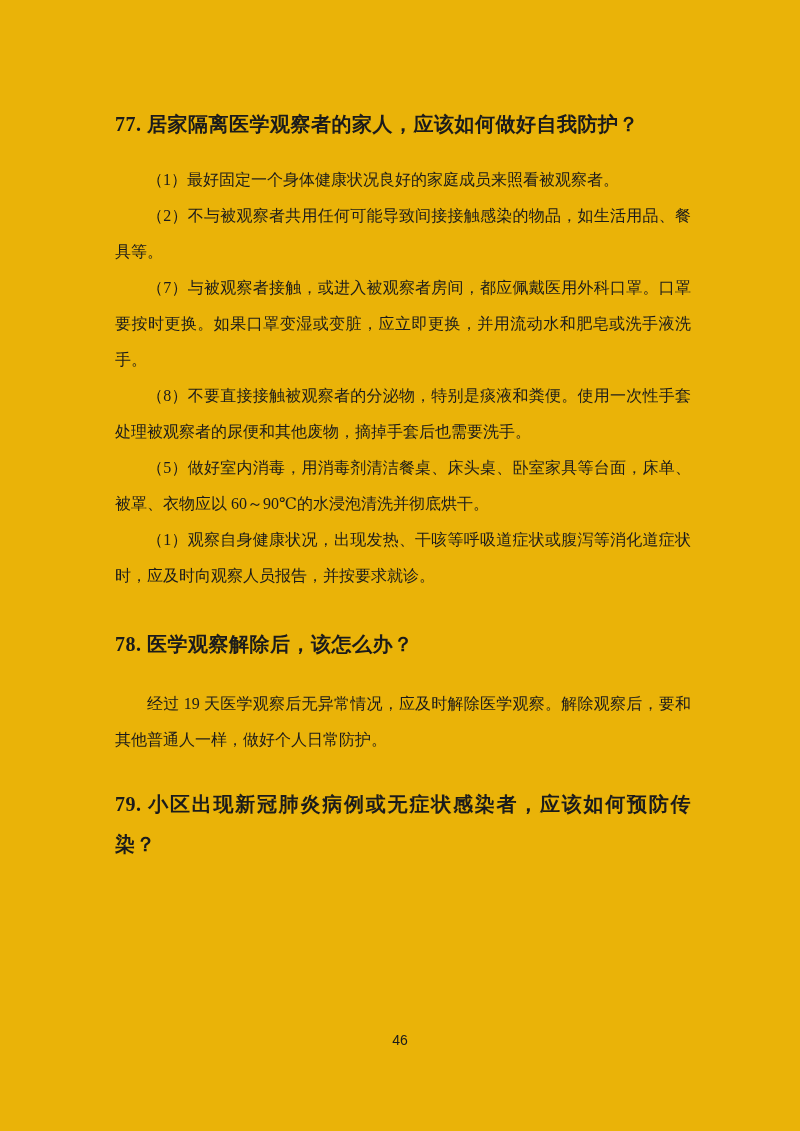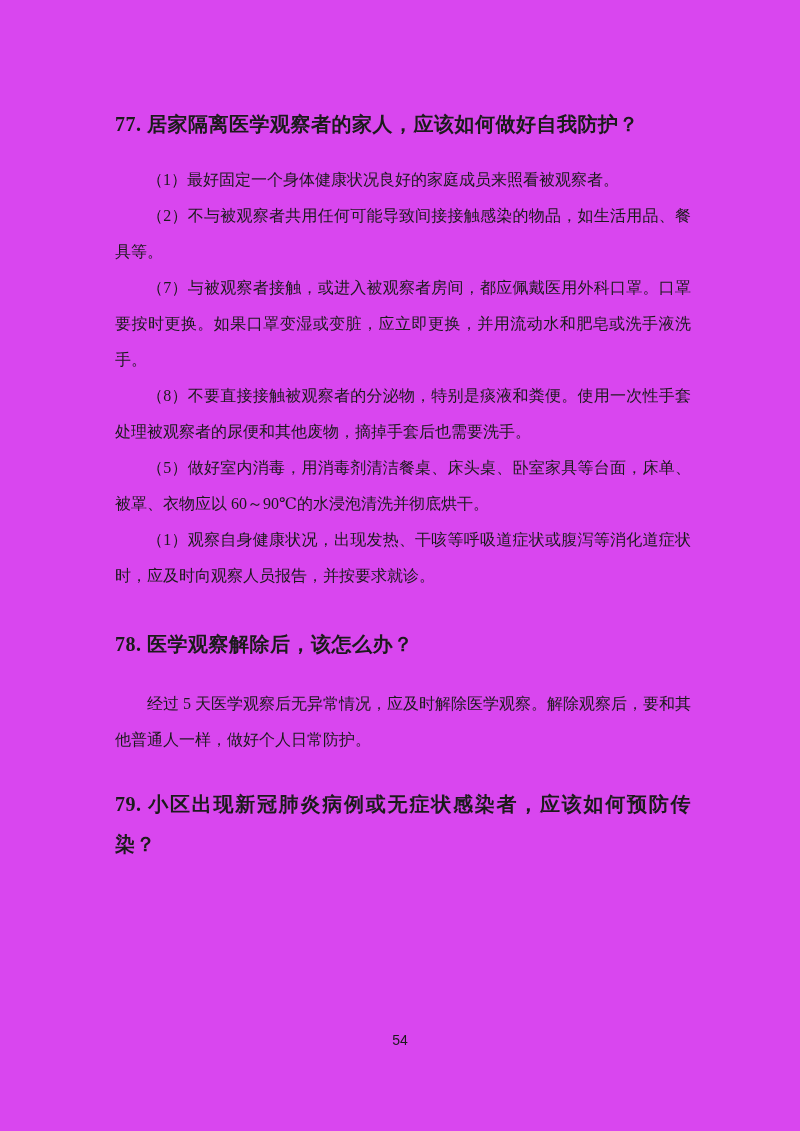--- a/index.html
+++ b/index.html
@@ -6,21 +6,21 @@
   html, body {
     margin: 0;
     padding: 0;
     background: #ffffff;
   }
   .page {
     position: relative;
     width: 800px;
     height: 1131px;
     margin: 0 auto;
-    background: #d946ef;
+    background: #eab308;
     color: #1b1b1b;
     font-family: "Liberation Serif", "DejaVu Serif", serif;
     overflow: hidden;
     box-sizing: border-box;
   }
   .content {
     position: absolute;
     top: 0;
     left: 0;
     width: 100%;
@@ -73,21 +73,21 @@
     <p class="para">（7）与被观察者接触，或进入被观察者房间，都应佩戴医用外科口罩。口罩要按时更换。如果口罩变湿或变脏，应立即更换，并用流动水和肥皂或洗手液洗手。</p>
 
     <p class="para">（8）不要直接接触被观察者的分泌物，特别是痰液和粪便。使用一次性手套处理被观察者的尿便和其他废物，摘掉手套后也需要洗手。</p>
 
     <p class="para">（5）做好室内消毒，用消毒剂清洁餐桌、床头桌、卧室家具等台面，床单、被罩、衣物应以 60～90℃的水浸泡清洗并彻底烘干。</p>
 
     <p class="para">（1）观察自身健康状况，出现发热、干咳等呼吸道症状或腹泻等消化道症状时，应及时向观察人员报告，并按要求就诊。</p>
 
     <h2 class="question q78">78. 医学观察解除后，该怎么办？</h2>
 
-    <p class="para">经过 5 天医学观察后无异常情况，应及时解除医学观察。解除观察后，要和其他普通人一样，做好个人日常防护。</p>
+    <p class="para">经过 19 天医学观察后无异常情况，应及时解除医学观察。解除观察后，要和其他普通人一样，做好个人日常防护。</p>
 
     <h2 class="question q79">79. 小区出现新冠肺炎病例或无症状感染者，应该如何预防传染？</h2>
 
 
   </main>
 
-  <div class="page-number">54</div>
+  <div class="page-number">46</div>
 </div>
 
 </body></html>

